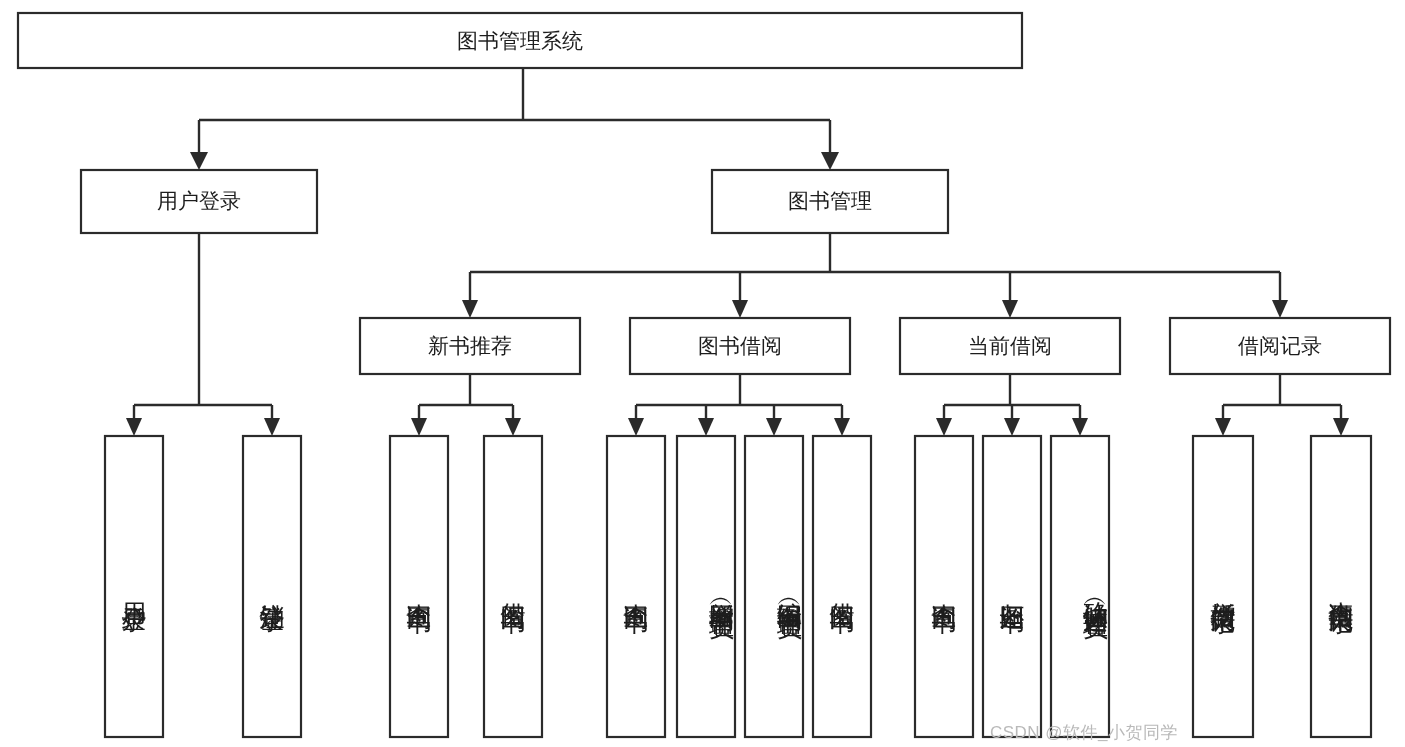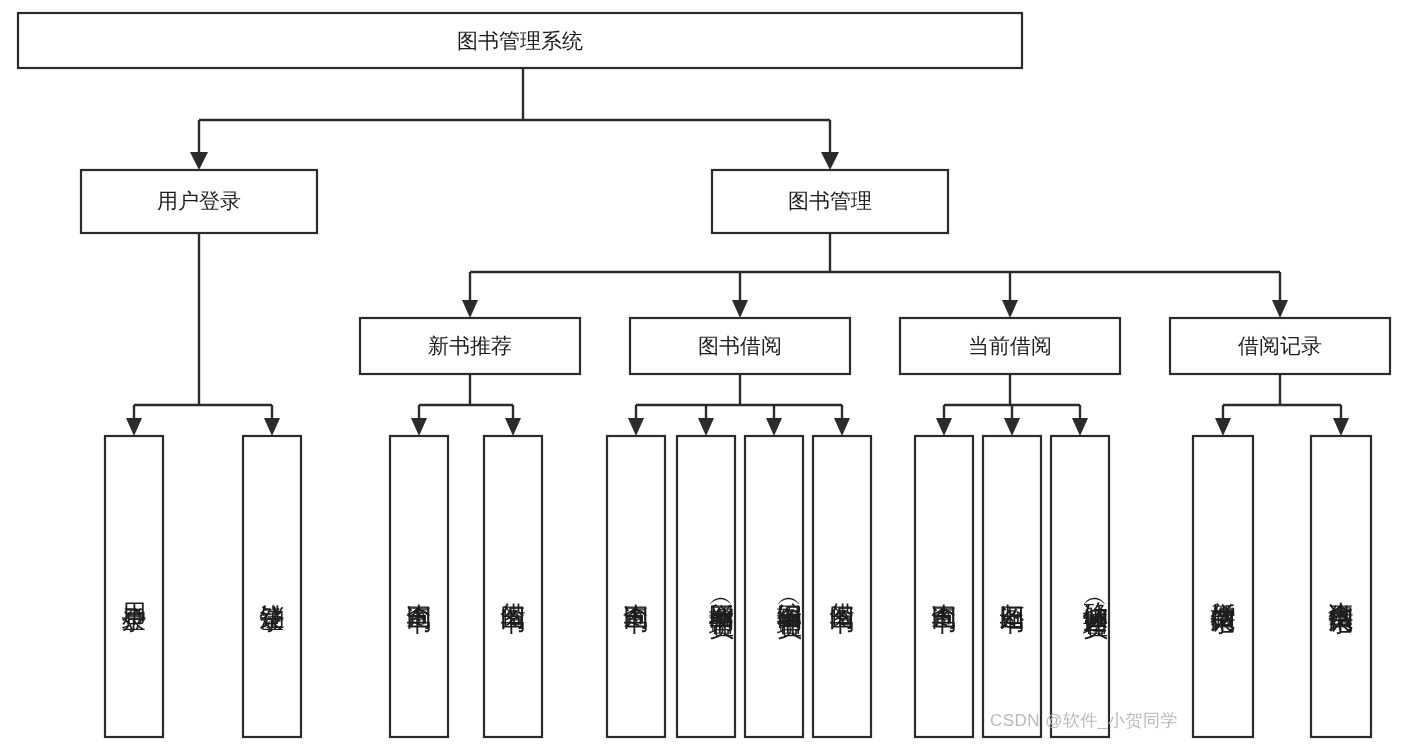--- a/index.html
+++ b/index.html
@@ -58,21 +58,21 @@
     line-height: 1.08;
     letter-spacing: 2px;
     color: #1d1d1d;
     white-space: nowrap;
     pointer-events: none;
     text-align: center;
   }
   .watermark {
     position: absolute;
     right: 6px;
-    bottom: 15px;
+    bottom: 3px;
     font-family: "Liberation Sans", "DejaVu Sans", sans-serif;
     font-size: 17px;
     color: #b9b9b9;
     letter-spacing: 0.5px;
     white-space: nowrap;
   }
 </style>
 </head>
 <body>
 

